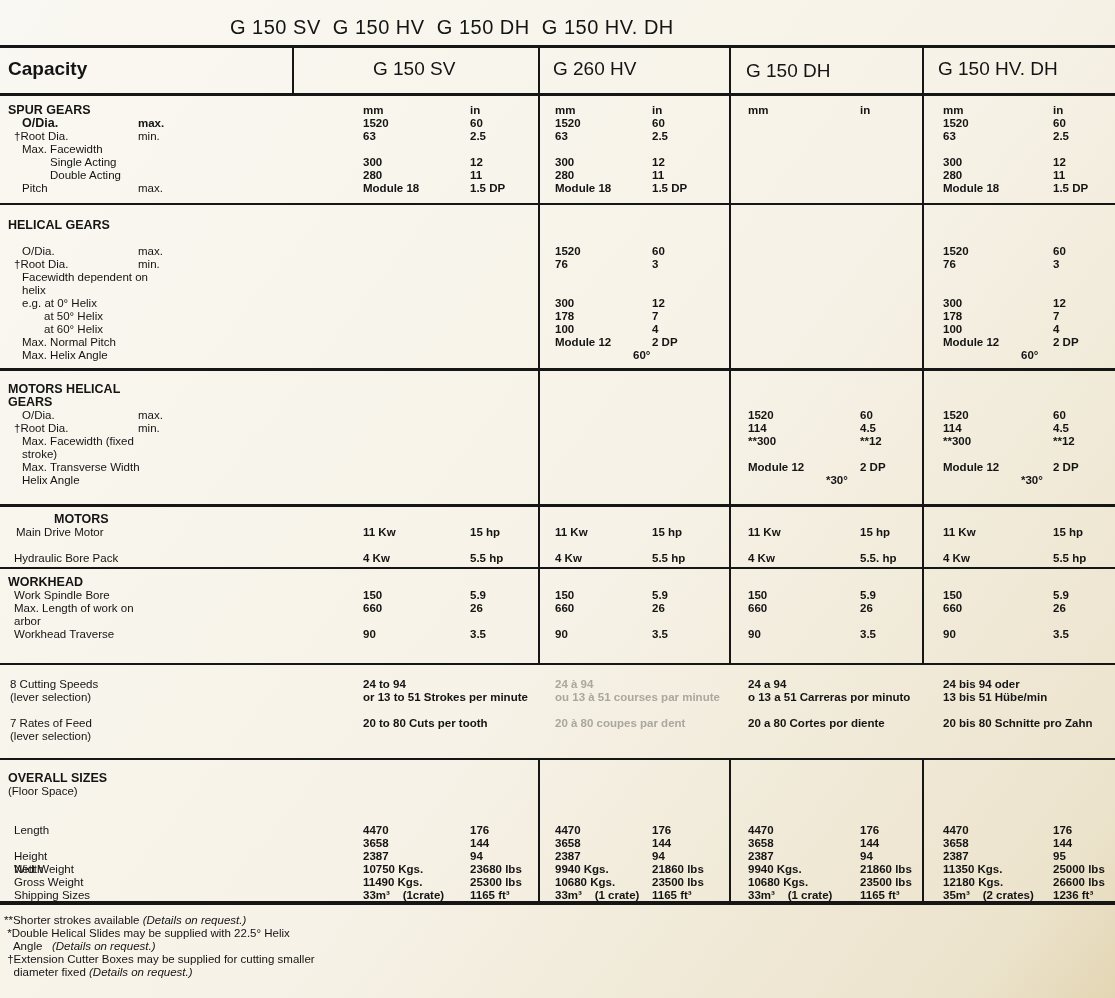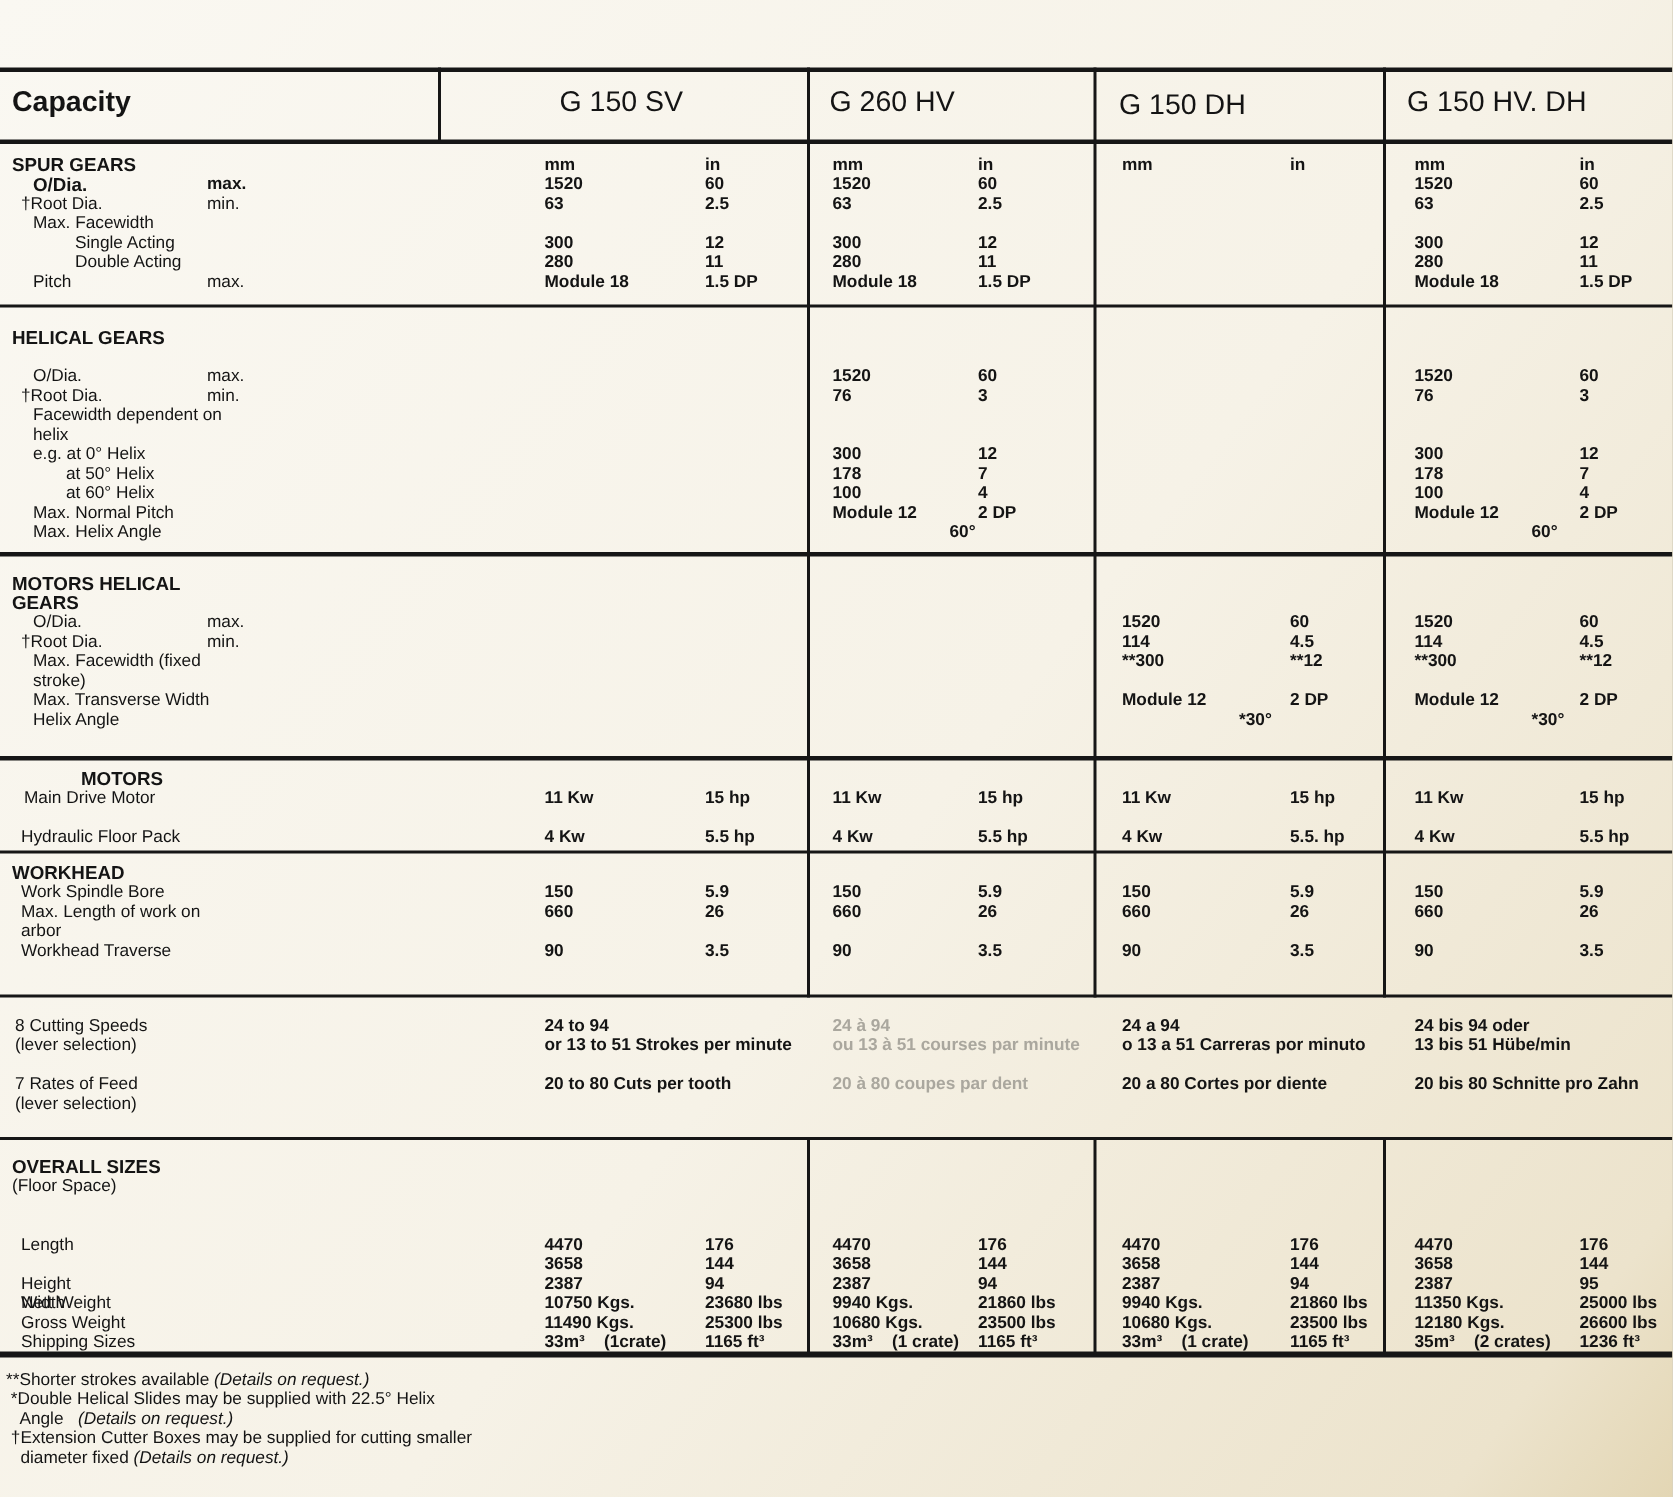--- a/index.html
+++ b/index.html
@@ -22,20 +22,21 @@
   .val { font-size:11.5px; line-height:13px; font-weight:bold; }
   .faded { color:#aaa79e; font-weight:bold; filter:blur(0.4px); }
   .fnote { font-size:11.5px; line-height:13px; }
   .fnote em { font-style:italic; }
 </style>
 </head>
 <body>
 
 <div class="page">
 
+  <div class="abs models" style="left:230px; top:16px;">G 150 SV  G 150 HV  G 150 DH  G 150 HV. DH</div>
 
   <div class="abs caphead" style="left:8px; top:58px;">Capacity</div>
   <div class="abs colhead" style="left:373px; top:58px;">G 150 SV</div>
   <div class="abs colhead" style="left:553px; top:58px;">G 260 HV</div>
   <div class="abs colhead" style="left:746px; top:60px;">G 150 DH</div>
   <div class="abs colhead" style="left:938px; top:58px;">G 150 HV. DH</div>
 
   <div class="hline" style="top:45px; height:3px;"></div>
   <div class="hline" style="top:93px; height:3px;"></div>
   <div class="hline" style="top:203px; height:2px;"></div>
@@ -172,21 +173,21 @@
       <span class="abs lab hd" style="left: 20px; top: 513px; margin-left: 34px;">MOTORS</span>
       <span class="abs lab" style="left: 16px; top: 526px;">Main Drive Motor</span>
       <span class="abs val" style="left: 363px; top: 526px;">11 Kw</span>
       <span class="abs val" style="left: 470px; top: 526px;">15 hp</span>
       <span class="abs val" style="left: 555px; top: 526px;">11 Kw</span>
       <span class="abs val" style="left: 652px; top: 526px;">15 hp</span>
       <span class="abs val" style="left: 748px; top: 526px;">11 Kw</span>
       <span class="abs val" style="left: 860px; top: 526px;">15 hp</span>
       <span class="abs val" style="left: 943px; top: 526px;">11 Kw</span>
       <span class="abs val" style="left: 1053px; top: 526px;">15 hp</span>
-      <span class="abs lab" style="left: 14px; top: 552px;">Hydraulic Floor Pack</span>
+      <span class="abs lab" style="left: 14px; top: 552px;">Hydraulic Bore Pack</span>
       <span class="abs val" style="left: 363px; top: 552px;">4 Kw</span>
       <span class="abs val" style="left: 470px; top: 552px;">5.5 hp</span>
       <span class="abs val" style="left: 555px; top: 552px;">4 Kw</span>
       <span class="abs val" style="left: 652px; top: 552px;">5.5 hp</span>
       <span class="abs val" style="left: 748px; top: 552px;">4 Kw</span>
       <span class="abs val" style="left: 860px; top: 552px;">5.5. hp</span>
       <span class="abs val" style="left: 943px; top: 552px;">4 Kw</span>
       <span class="abs val" style="left: 1053px; top: 552px;">5.5 hp</span>
       <span class="abs lab hd" style="left: 8px; top: 576px;">WORKHEAD</span>
       <span class="abs lab" style="left: 14px; top: 589px;">Work Spindle Bore</span>

